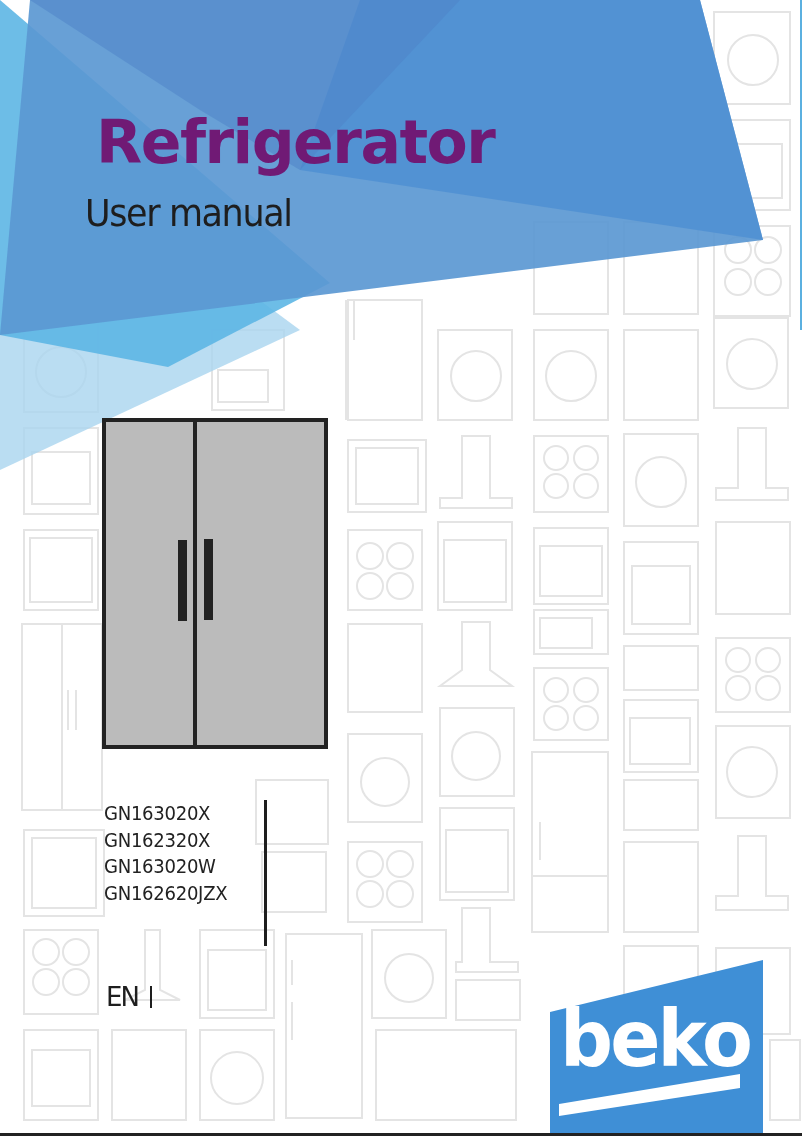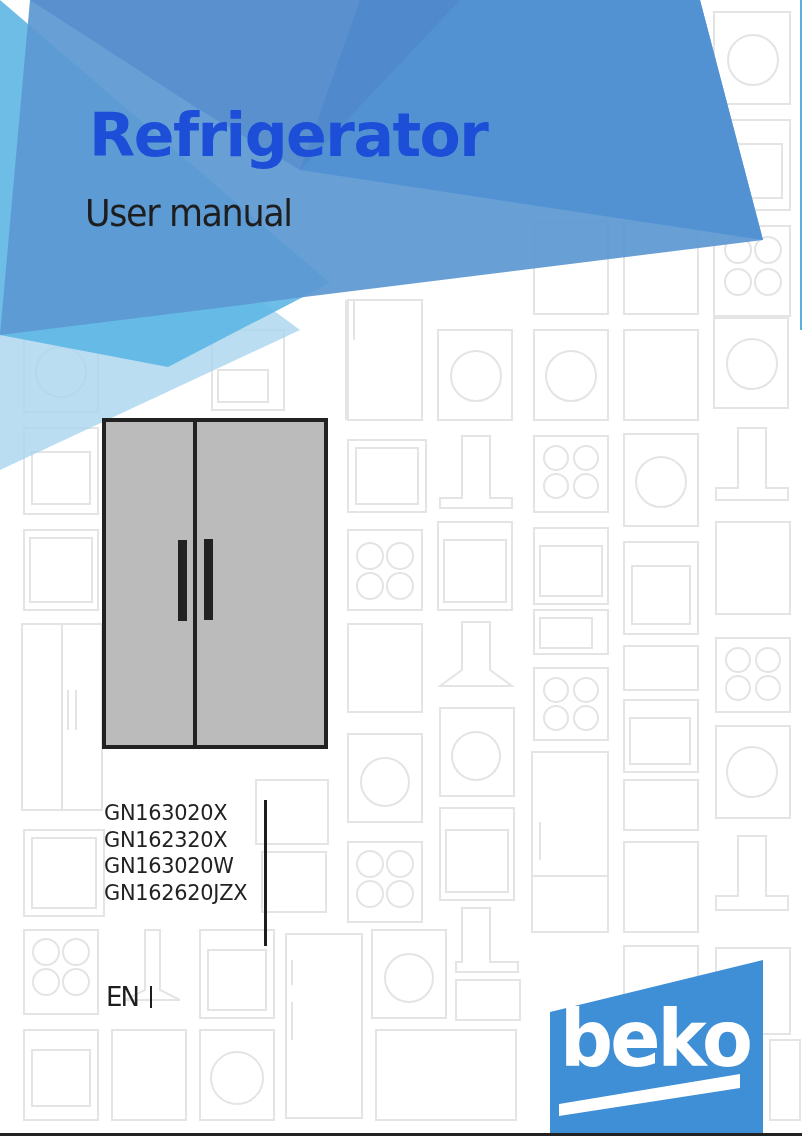--- a/index.html
+++ b/index.html
@@ -1,22 +1,22 @@
 <!DOCTYPE html>
 <html><head>
 <meta charset="utf-8">
 <style>
   html, body { margin: 0; padding: 0; }
   body { width: 802px; height: 1136px; position: relative; overflow: hidden; background: #ffffff; font-family: "DejaVu Sans", sans-serif; }
   .bg-pattern { position: absolute; inset: 0; z-index: 0; }
   .shapes { position: absolute; inset: 0; z-index: 1; }
-  .title { position: absolute; left: 84px; top: 100px; z-index: 3; font-family: "DejaVu Sans", sans-serif; font-weight: bold; font-size: 60px; letter-spacing: -1.5px; color: #1d4ed8; margin: 5px; line-height: 1; }
+  .title { position: absolute; left: 84px; top: 100px; z-index: 3; font-family: "DejaVu Sans", sans-serif; font-weight: bold; font-size: 60px; letter-spacing: -1.5px; color: #701a75; margin: 12px; line-height: 1; }
   .subtitle { position: absolute; left: 85px; top: 194px; z-index: 3; font-family: "DejaVu Sans", sans-serif; font-size: 38px; letter-spacing: -1.5px; color: #1e1e1e; margin: 0; line-height: 1; font-weight: normal; transform: scaleX(0.92); transform-origin: left; }
   .fridge { position: absolute; left: 102px; top: 418px; width: 226px; height: 331px; z-index: 3; }
-  .models { position: absolute; left: 104px; top: 800px; z-index: 3; font-family: "DejaVu Sans", sans-serif; font-size: 22px; color: #222; line-height: 26.5px; letter-spacing: -0.3px; }
+  .models { position: absolute; left: 104px; top: 800px; z-index: 3; font-family: "DejaVu Sans", sans-serif; font-size: 19px; color: #222; line-height: 26.5px; letter-spacing: -0.3px; }
   .models div { white-space: nowrap; transform: scaleX(0.95); transform-origin: left; }
   .models-rule { position: absolute; left: 264px; top: 800px; width: 3px; height: 146px; background: #1e1e1e; z-index: 3; }
   .lang { position: absolute; left: 106px; top: 984px; z-index: 3; font-family: "DejaVu Sans", sans-serif; font-weight: normal; font-size: 26px; letter-spacing: -2px; color: #1e1e1e; line-height: 1; }
   .lang-rule { position: absolute; left: 150px; top: 986px; width: 1.5px; height: 22px; background: #1e1e1e; z-index: 3; }
   .logo { position: absolute; left: 540px; top: 960px; width: 225px; height: 176px; z-index: 3; }
   .logo-text { position: absolute; left: 560px; top: 1000px; z-index: 4; font-family: "DejaVu Sans", sans-serif; font-weight: bold; font-size: 78px; letter-spacing: -3px; color: #ffffff; line-height: 1; transform: scaleX(0.95); transform-origin: left; }
   .bottom-bar { position: absolute; left: 0; bottom: 0; width: 802px; height: 3px; background: #222; z-index: 5; }
   .right-edge { position: absolute; right: 0; top: 0; width: 2px; height: 330px; background: #5bb0e0; z-index: 2; }
 </style>
 </head>

